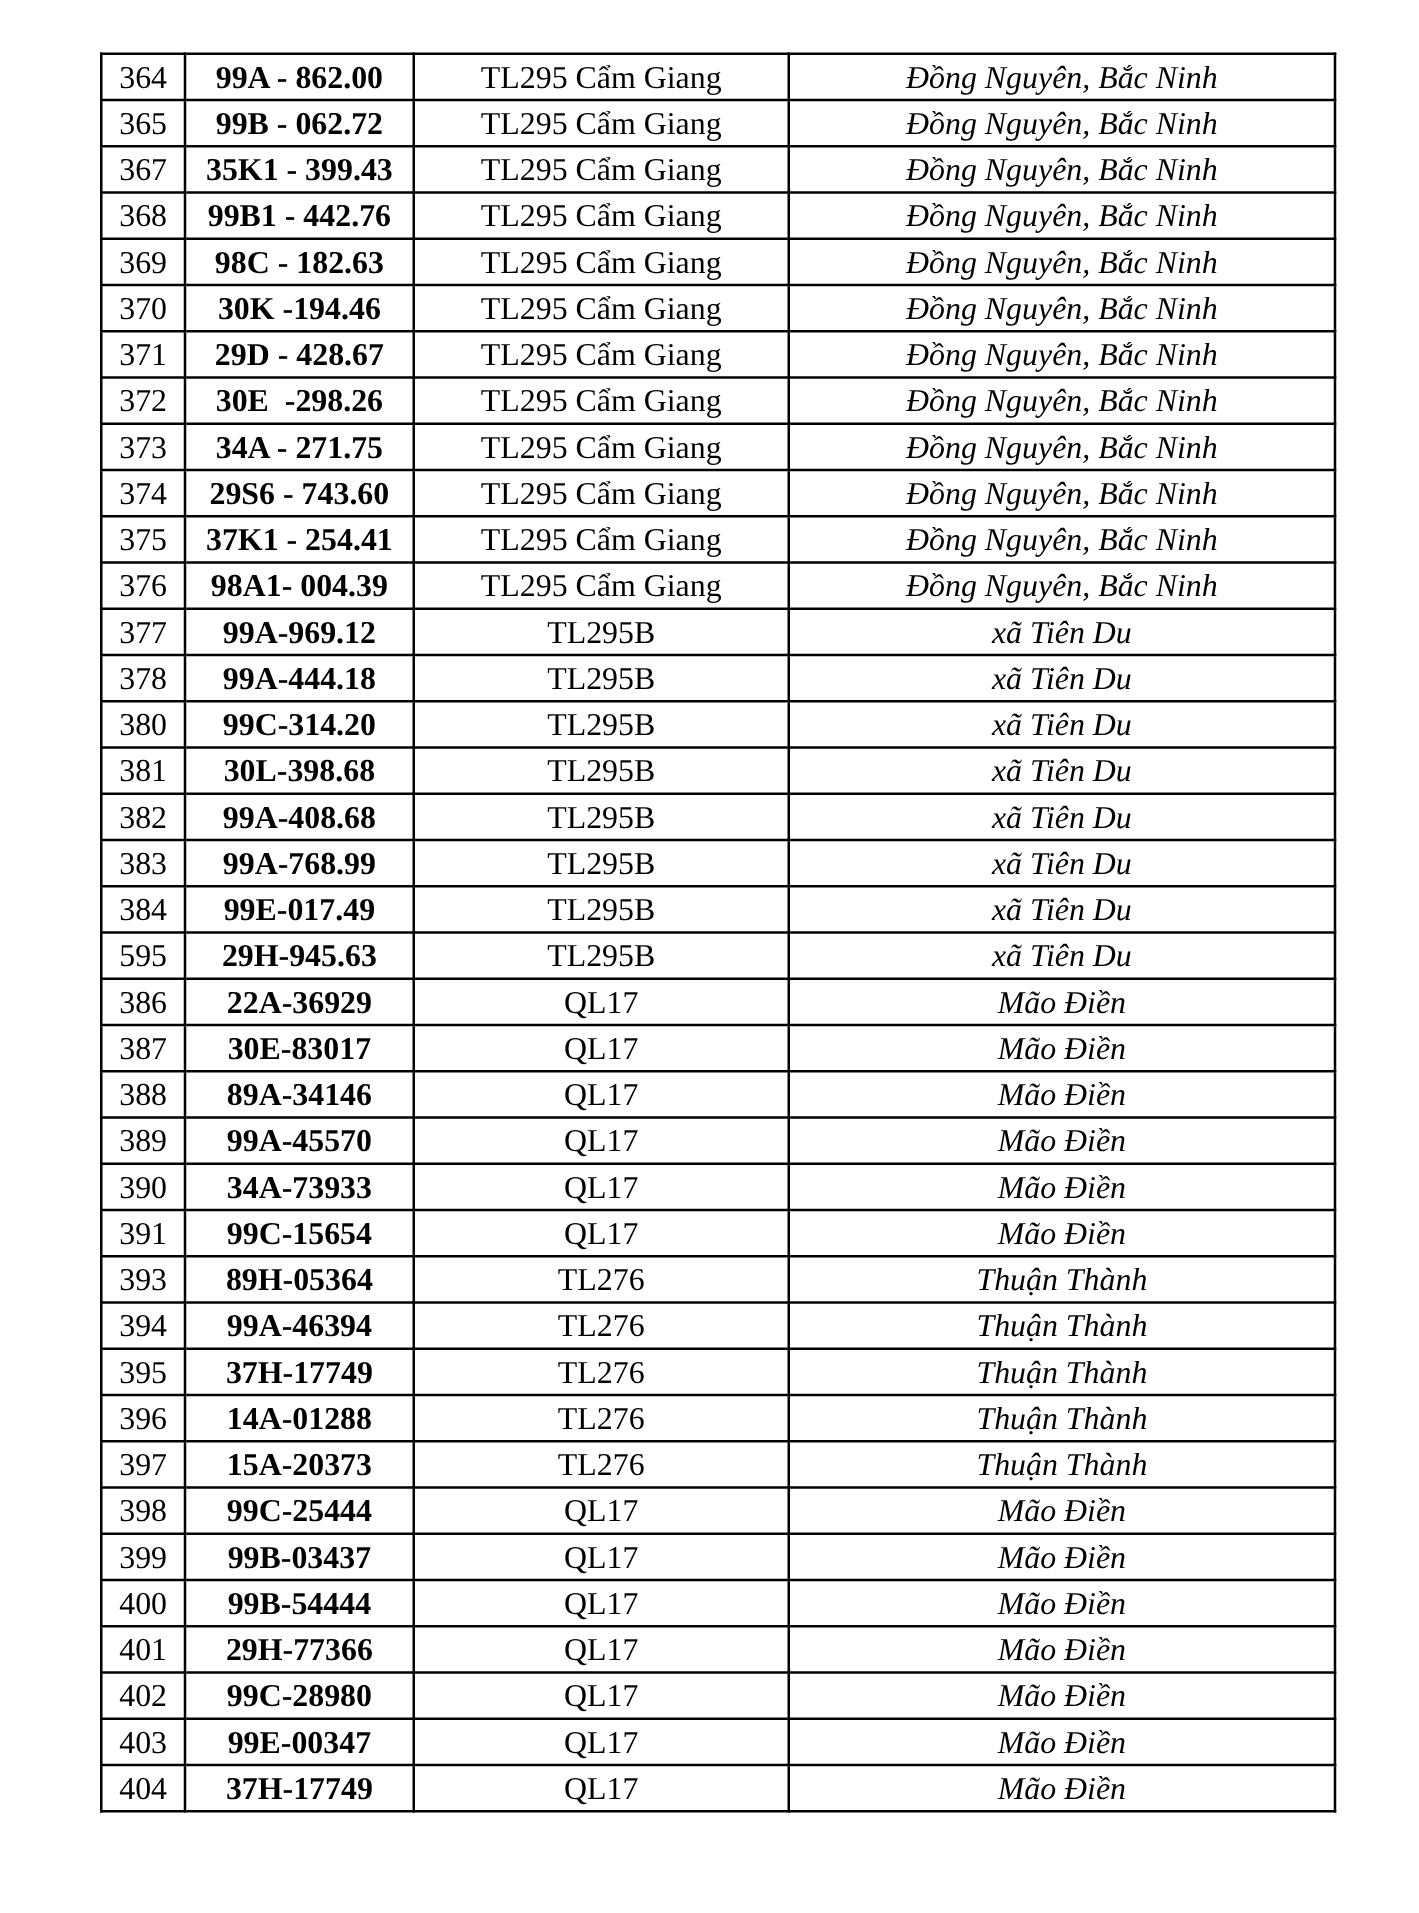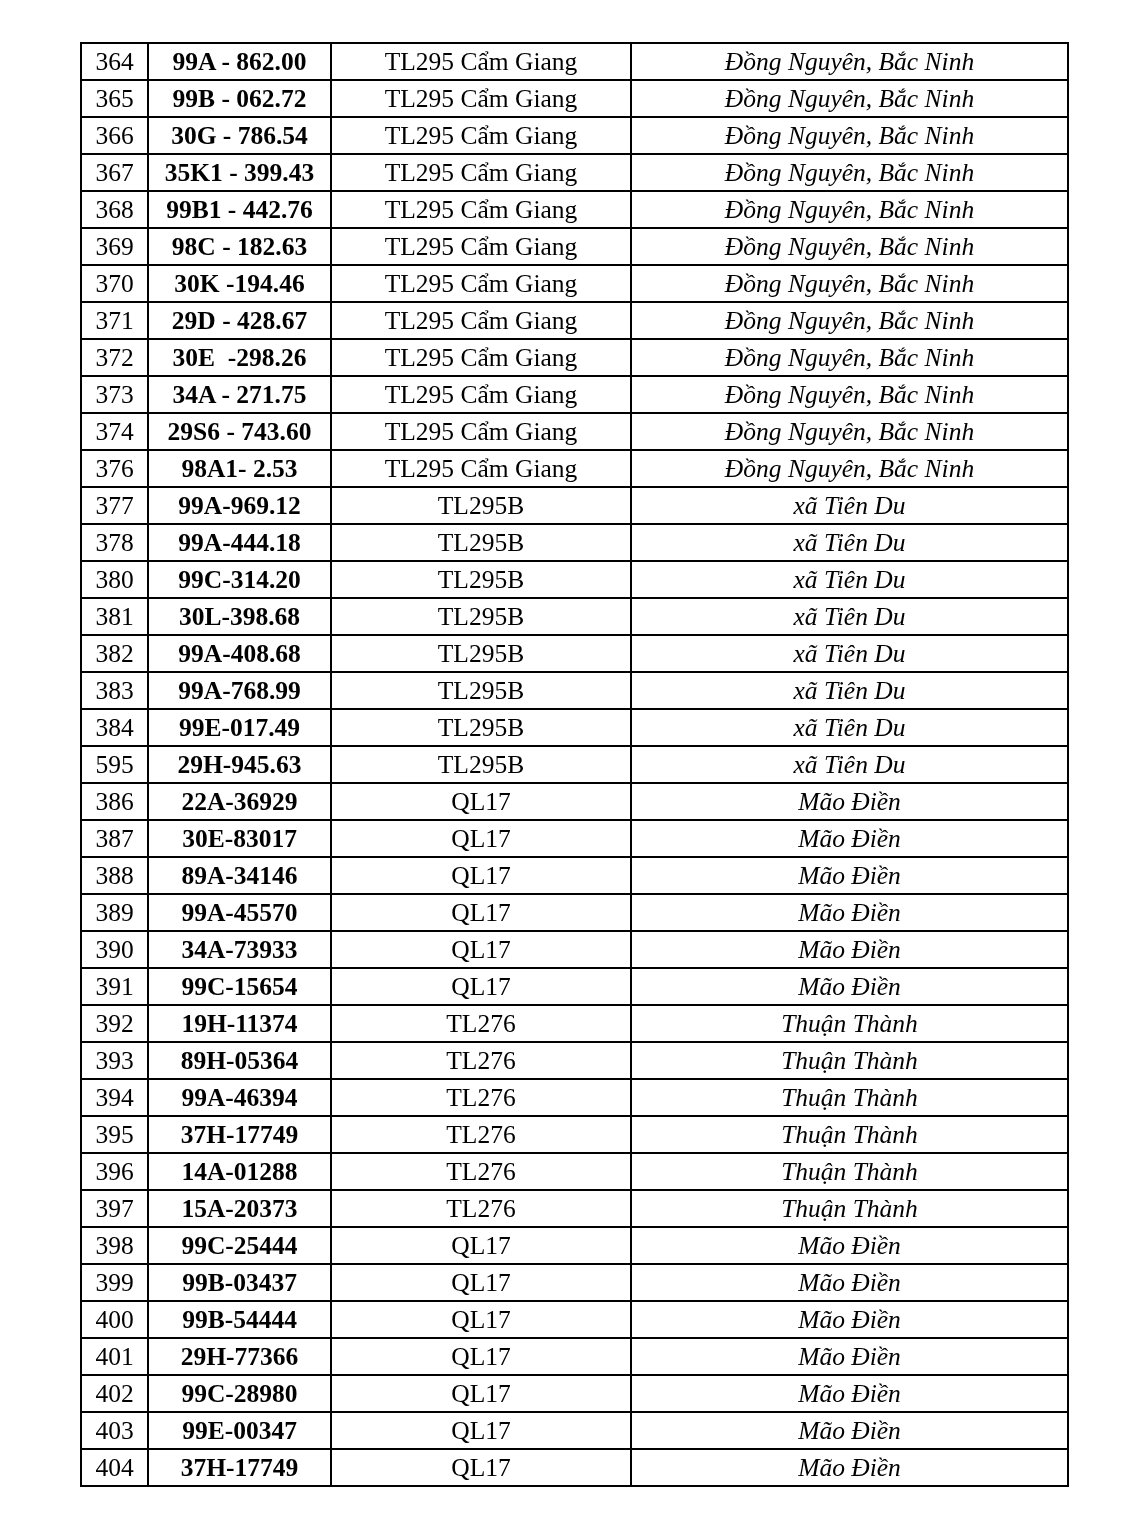--- a/index.html
+++ b/index.html
@@ -71,26 +71,20 @@
             <td class="road">TL295 Cẩm Giang</td>
             <td class="place">Đồng Nguyên, Bắc Ninh</td>
           </tr>
           <tr>
             <td class="stt">365</td>
             <td class="plate">99B - 062.72</td>
             <td class="road">TL295 Cẩm Giang</td>
             <td class="place">Đồng Nguyên, Bắc Ninh</td>
           </tr>
           <tr>
-            <td class="stt">366</td>
-            <td class="plate">30G - 786.54</td>
-            <td class="road">TL295 Cẩm Giang</td>
-            <td class="place">Đồng Nguyên, Bắc Ninh</td>
-          </tr>
-          <tr>
             <td class="stt">367</td>
             <td class="plate">35K1 - 399.43</td>
             <td class="road">TL295 Cẩm Giang</td>
             <td class="place">Đồng Nguyên, Bắc Ninh</td>
           </tr>
           <tr>
             <td class="stt">368</td>
             <td class="plate">99B1 - 442.76</td>
             <td class="road">TL295 Cẩm Giang</td>
             <td class="place">Đồng Nguyên, Bắc Ninh</td>
@@ -125,22 +119,28 @@
             <td class="road">TL295 Cẩm Giang</td>
             <td class="place">Đồng Nguyên, Bắc Ninh</td>
           </tr>
           <tr>
             <td class="stt">374</td>
             <td class="plate">29S6 - 743.60</td>
             <td class="road">TL295 Cẩm Giang</td>
             <td class="place">Đồng Nguyên, Bắc Ninh</td>
           </tr>
           <tr>
+            <td class="stt">375</td>
+            <td class="plate">37K1 - 254.41</td>
+            <td class="road">TL295 Cẩm Giang</td>
+            <td class="place">Đồng Nguyên, Bắc Ninh</td>
+          </tr>
+          <tr>
             <td class="stt">376</td>
-            <td class="plate">98A1- 2.53</td>
+            <td class="plate">98A1- 004.39</td>
             <td class="road">TL295 Cẩm Giang</td>
             <td class="place">Đồng Nguyên, Bắc Ninh</td>
           </tr>
           <tr>
             <td class="stt">377</td>
             <td class="plate">99A-969.12</td>
             <td class="road">TL295B</td>
             <td class="place">xã Tiên Du</td>
           </tr>
           <tr>
@@ -213,26 +213,20 @@
             <td class="stt">390</td>
             <td class="plate">34A-73933</td>
             <td class="road">QL17</td>
             <td class="place">Mão Điền</td>
           </tr>
           <tr>
             <td class="stt">391</td>
             <td class="plate">99C-15654</td>
             <td class="road">QL17</td>
             <td class="place">Mão Điền</td>
-          </tr>
-          <tr>
-            <td class="stt">392</td>
-            <td class="plate">19H-11374</td>
-            <td class="road">TL276</td>
-            <td class="place">Thuận Thành</td>
           </tr>
           <tr>
             <td class="stt">393</td>
             <td class="plate">89H-05364</td>
             <td class="road">TL276</td>
             <td class="place">Thuận Thành</td>
           </tr>
           <tr>
             <td class="stt">394</td>
             <td class="plate">99A-46394</td>

